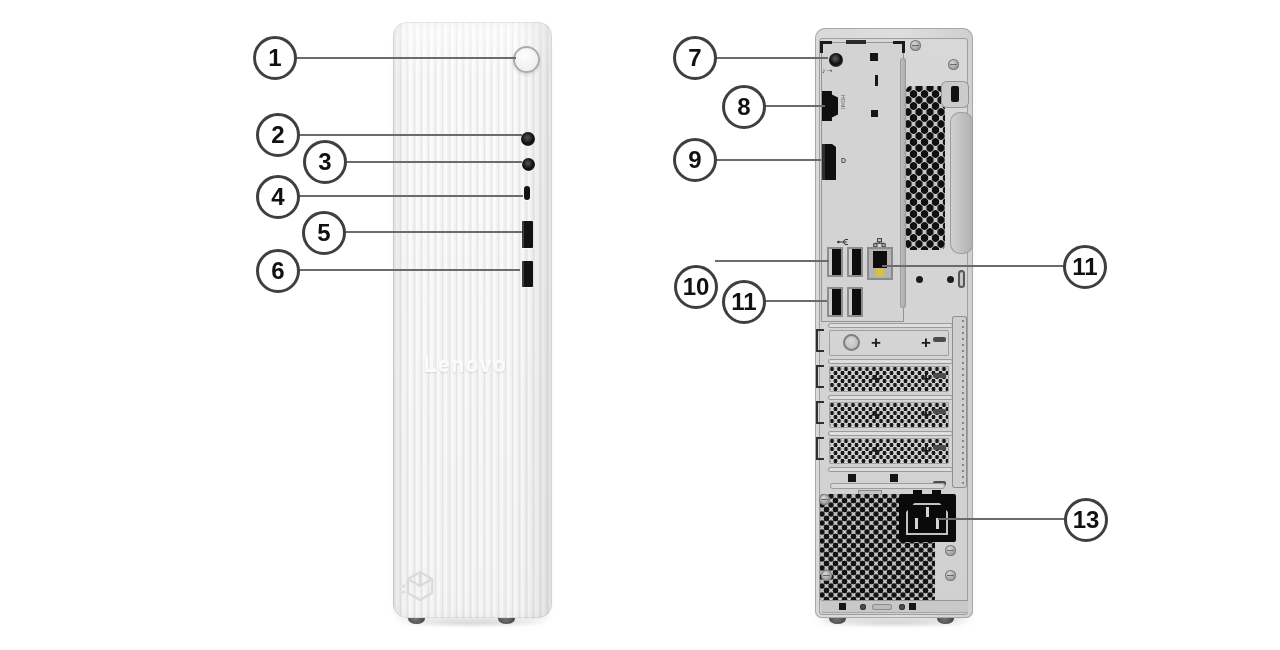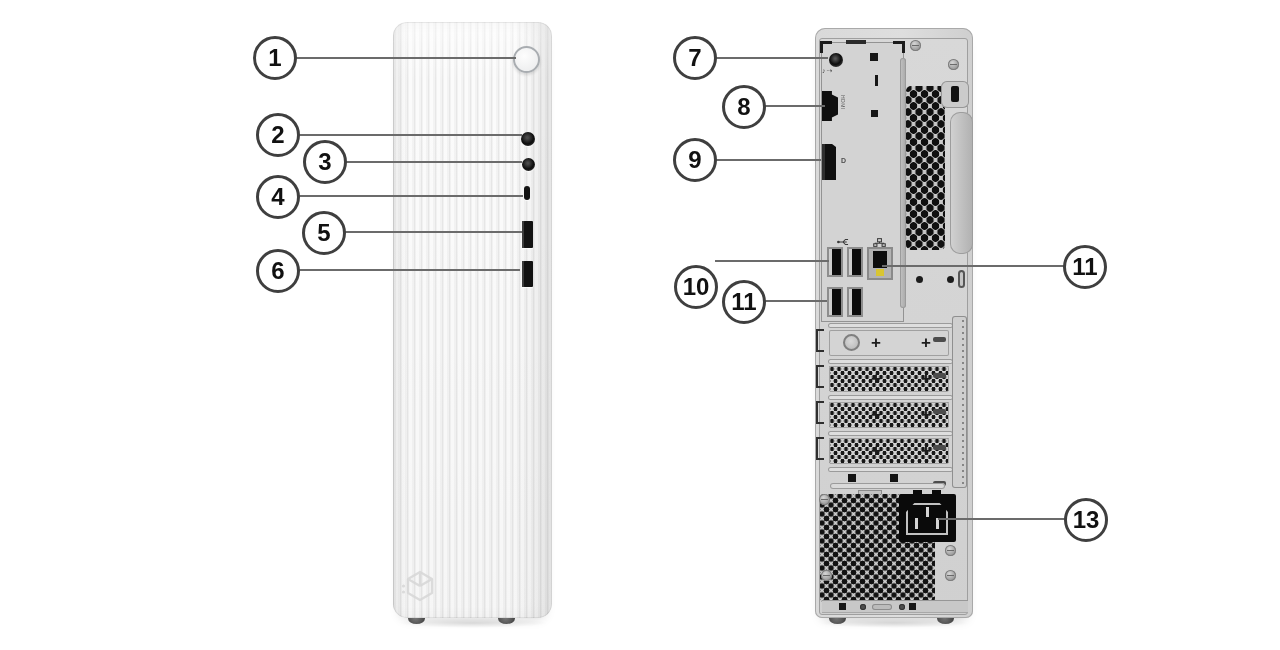--- a/index.html
+++ b/index.html
@@ -165,20 +165,21 @@
 
   <div class="ground-shadow" style="left:398px;top:618px;width:150px;"></div>
   <div class="ground-shadow" style="left:818px;top:618px;width:152px;"></div>
 
   <div class="foot" style="left:408px;top:613px;"></div>
   <div class="foot" style="left:498px;top:613px;"></div>
   <div class="foot" style="left:829px;top:613px;"></div>
   <div class="foot" style="left:937px;top:613px;"></div>
 
   <div class="front-tower">
+    <div class="lenovo-logo">Lenovo</div>
     <div class="power-button"></div>
     <div class="jack hp"></div>
     <div class="jack mic"></div>
     <div class="usbc"></div>
     <div class="usba-front u1"></div>
     <div class="usba-front u2"></div>
     <svg class="cube-icon" width="36" height="40" viewBox="0 0 36 40">
       <g fill="none" stroke="#d7d7d7" stroke-width="2.4" stroke-linejoin="round">
         <path d="M19 6 L31 13 L31 27 L19 34 L7 27 L7 13 Z"></path>
         <path d="M19 6 L19 20 M19 20 L31 13 M19 20 L7 13"></path>

